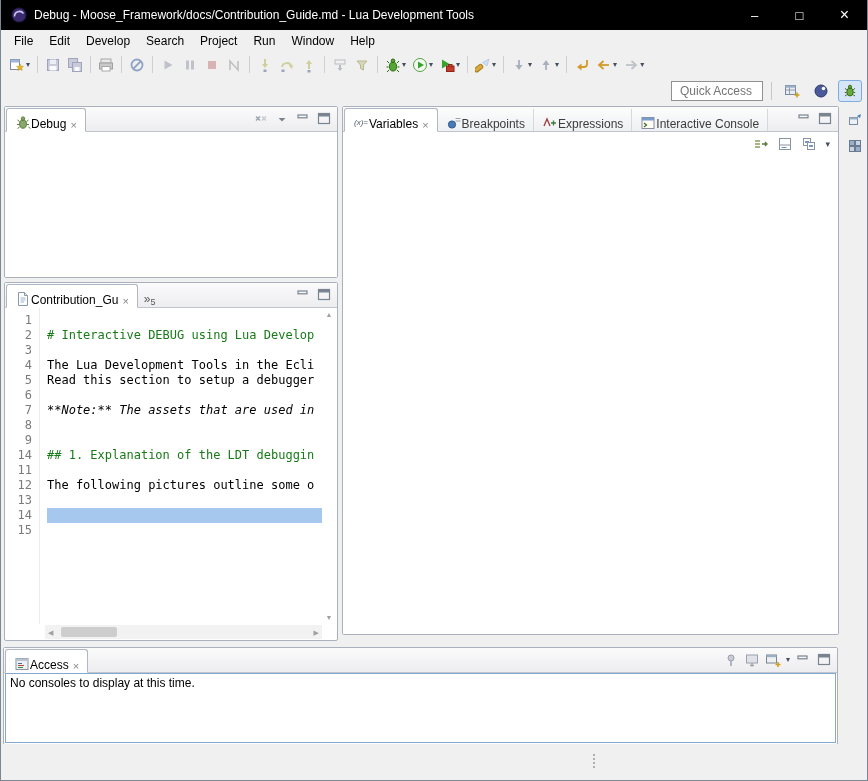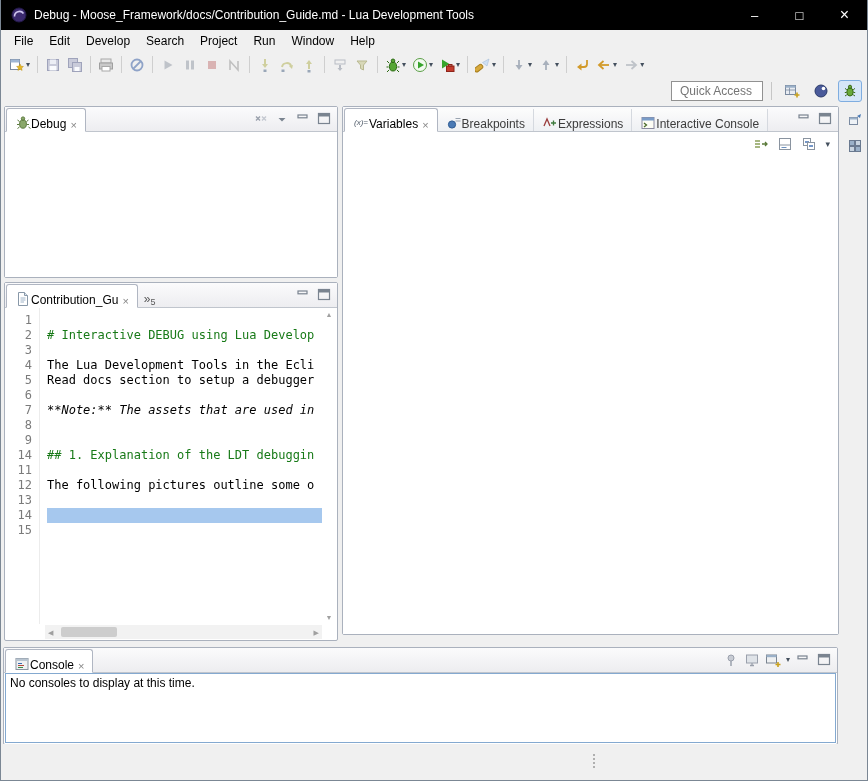--- a/index.html
+++ b/index.html
@@ -527,21 +527,21 @@
         <div class="gut-line">12</div>
         <div class="gut-line">13</div>
         <div class="gut-line">14</div>
         <div class="gut-line">15</div>
       </div>
     <div class="code">
         <div class="code-line"></div>
         <div class="code-line h"># Interactive DEBUG using Lua Develop</div>
         <div class="code-line"></div>
         <div class="code-line">The Lua Development Tools in the Ecli</div>
-        <div class="code-line">Read docs section to setup a debugger</div>
+        <div class="code-line">Read this section to setup a debugger</div>
         <div class="code-line"></div>
         <div class="code-line em">**Note:** The assets that are used in</div>
         <div class="code-line"></div>
         <div class="code-line"></div>
         <div class="code-line h">## 1. Explanation of the LDT debuggin</div>
         <div class="code-line"></div>
         <div class="code-line">The following pictures outline some o</div>
         <div class="code-line"></div>
         <div class="code-line current"></div>
       </div>
@@ -581,21 +581,21 @@
       <div class="tab selected">
         <span class="icon">
             <svg width="16" height="16" viewBox="0 0 16 16" xmlns="http://www.w3.org/2000/svg">
               <rect x="2" y="2.5" width="12" height="11" fill="#eef0f2" stroke="#8a94a0"></rect>
               <rect x="2" y="2.5" width="12" height="2.5" fill="#b8c4d0"></rect>
               <path d="M4 7.5h4" stroke="#3a6ab0"></path>
               <path d="M4 9.5h6" stroke="#b04a3a"></path>
               <path d="M4 11.5h5" stroke="#3a8a4a"></path>
             </svg>
           </span>
-        <span>Console</span>
+        <span>Access</span>
         <span class="close">×</span>
       </div>
     </div>
     <div class="tab-actions">
       <span class="icon">
           <svg width="16" height="16" viewBox="0 0 16 16" xmlns="http://www.w3.org/2000/svg">
             <circle cx="8" cy="6" r="3" fill="#c8ccd4" stroke="#9aa0ac"></circle>
             <path d="M8 9v5" stroke="#9aa0ac" stroke-width="1.5"></path>
           </svg>
         </span>

